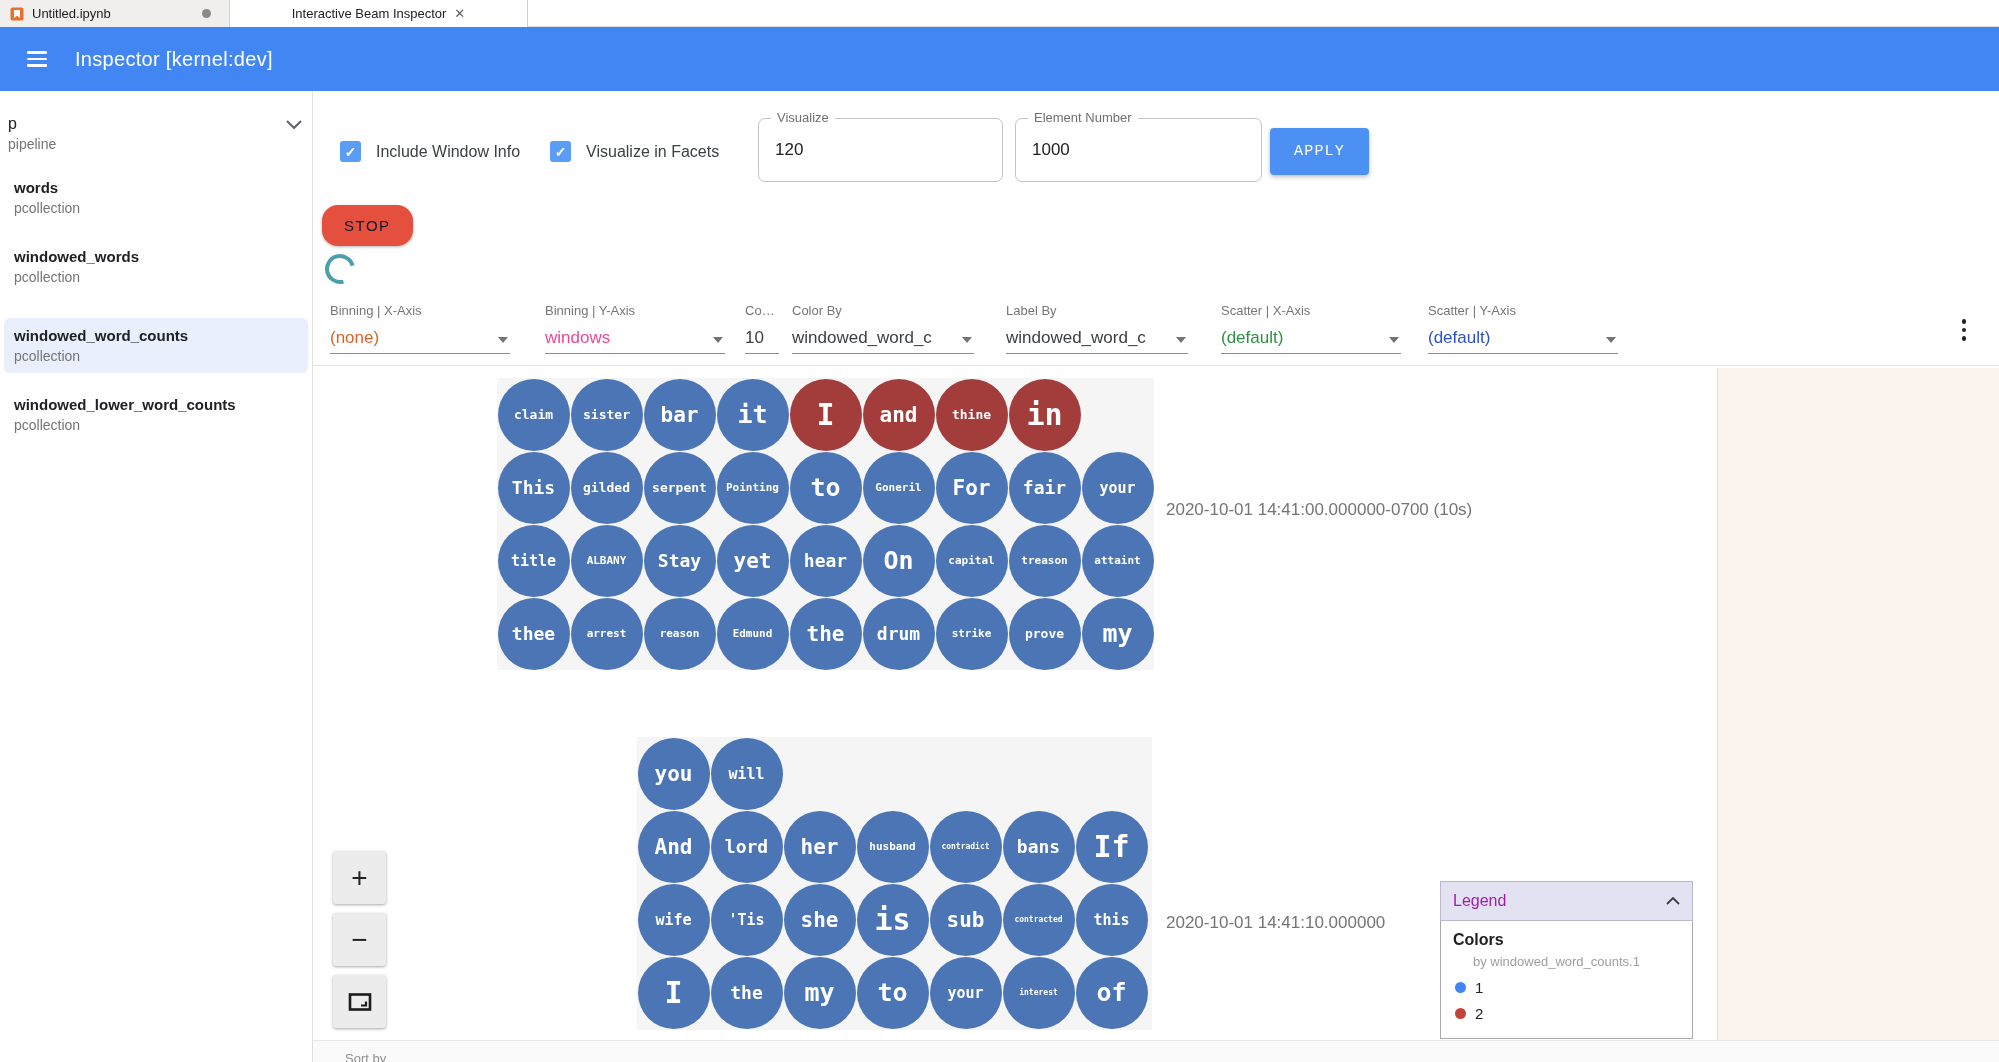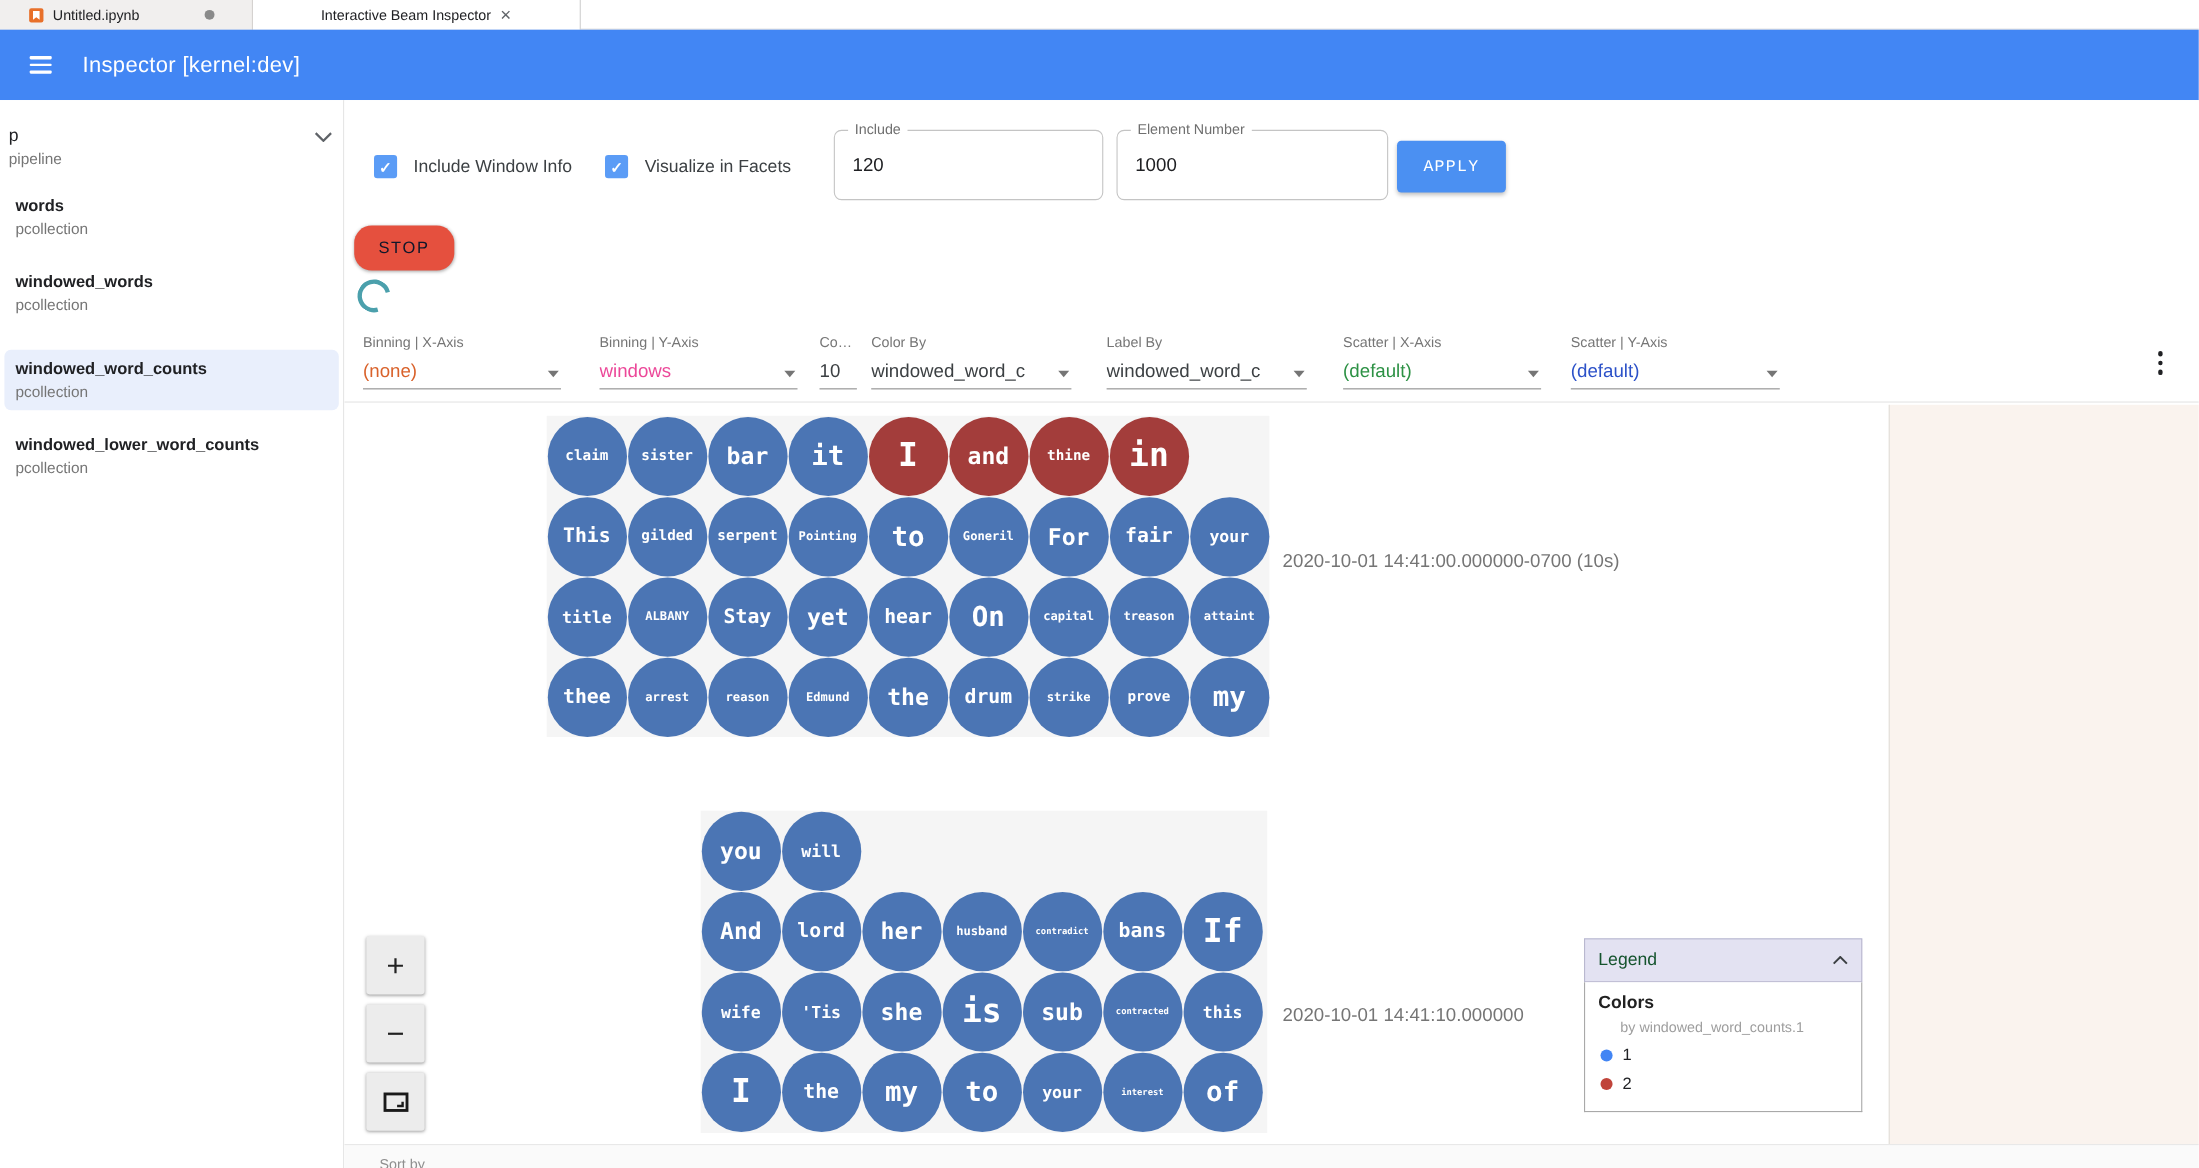--- a/index.html
+++ b/index.html
@@ -1,21 +1,21 @@
 <!DOCTYPE html>
 <html style="--bubble-blue: #4b75b4; --bubble-red: #a33d3b;"><head>
 <meta charset="utf-8">
 <style>
   * { box-sizing: border-box; margin: 0; padding: 0; }
   html,body { font-family: "Liberation Sans", sans-serif; background:#fff; }
   #page { position:relative; width:1999px; height:1062px; overflow:hidden; background:#fff; }
 
   
   .tabbar { position:absolute; left:0; top:0; width:100%; height:27px; background:#fff; border-bottom:1px solid #dcdcdc; }
-  .tab1 { position:absolute; left:0; top:0; width:230px; height:27px; background:#f1efee; border-right:1px solid #d5d2d0; display:flex; align-items:center; padding:0 26px; }
+  .tab1 { position:absolute; left:0; top:0; width:230px; height:27px; background:#f1efee; border-right:1px solid #d5d2d0; display:flex; align-items:center; padding:0 10px; }
   .tab1-title { font-size:13px; color:#202124; margin-left:8px; flex:1; white-space:nowrap; overflow:hidden; }
   .mod-dot { width:9px; height:9px; border-radius:50%; background:#8a8a8a; margin-right:8px; flex:none; }
   .tab2 { position:absolute; left:230px; top:0; width:298px; height:27px; background:#fff; border-right:1px solid #cfcfcf; display:flex; align-items:center; justify-content:center; gap:8px; }
   .tab2-title { font-size:13px; color:#202124; white-space:nowrap; }
   .tab-close { font-size:13px; color:#5f6368; cursor:default; }
   .nb-icon { width:14px; height:14px; flex:none; }
 
   
   .appbar { position:absolute; left:0; top:27px; width:100%; height:64px; background:#4286f4; display:flex; align-items:center; }
   .hamburger { width:20px; margin-left:27px; display:flex; flex-direction:column; gap:4px; }
@@ -79,21 +79,21 @@
   .s4{font-size:18px}.s5{font-size:21px}.s6{font-size:25px}.s7{font-size:30px}
   .ts { position:absolute; left:853px; color:#757575; font-size:17px; white-space:nowrap; }
   .ts-0 { top:409px; } .ts-1 { top:781px; max-width:272px; overflow:hidden;margin-top:41px; }
 
   
   .zoomctl { position:absolute; left:20px; top:760px; display:flex; flex-direction:column; gap:9px; }
   .zbtn { width:53px; height:53px; background:#ececec; border:none; border-radius:3px; box-shadow:0 1px 3px rgba(0,0,0,.35); font-size:28px; color:#222; cursor:pointer; display:flex; align-items:center; justify-content:center; font-family:"Liberation Sans",sans-serif; }
 
   
   .legend { position:absolute; left:1127px; top:762px; width:253px; }
-  .legend-header { height:40px; background:#e3e2f2; border:1px solid #b9b8cf; display:flex; align-items:center; padding:0 12px; font-size:16px; color:#14532d; cursor:pointer; }
+  .legend-header { height:40px; background:#e3e2f2; border:1px solid #b9b8cf; display:flex; align-items:center; padding:0 12px; font-size:16px; color:#a21caf; cursor:pointer;margin-top:28px; }
   .legend-header span { flex:1; }
   .legend-body { background:#fff; border:1px solid #a9a9a9; border-top:none; padding:10px 12px 16px; }
   .legend-sec { font-size:16px; font-weight:bold; color:#212121; }
   .legend-sub { font-size:13px; color:#9e9e9e; margin:5px 0 10px 20px; white-space:nowrap; }
   .legend-entry { display:flex; align-items:center; margin-top:9px; font-size:15px; color:#202124; }
   .dot { width:11px; height:11px; border-radius:50%; margin:0 9px 0 2px; flex:none; }
 
   
   .cream { position:absolute; left:1404px; top:277px; width:282px; height:672px; background:#faf3ee; border-left:1px solid #e2ded9; }
   .bottom-strip { position:absolute; left:0; right:0; top:949px; height:22px; background:#fafafa; border-top:1px solid #e8e8e8; }
@@ -165,21 +165,21 @@
           <span class="cb-box">✓</span>
           <span class="cb-label">Include Window Info</span>
         </div>
         <div class="cb-item">
           <span class="cb-box">✓</span>
           <span class="cb-label">Visualize in Facets</span>
         </div>
       </div>
 
     <div class="field field-0">
-      <span class="field-label">Include</span>
+      <span class="field-label">Visualize</span>
       <input value="120" style="">
     </div>
     <div class="field field-1">
       <span class="field-label">Element Number</span>
       <input value="1000" style="">
     </div>
 
     <button class="apply-btn">APPLY</button>
     <button class="stop-btn">STOP</button>
     <div class="spinner"></div>

